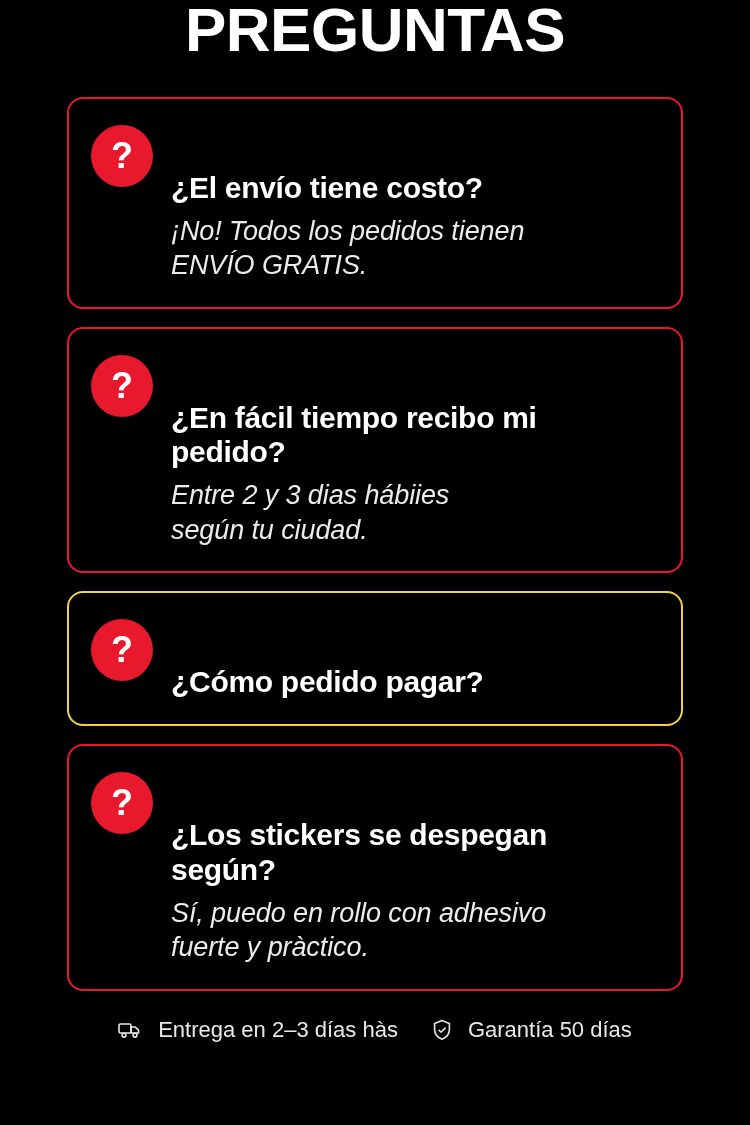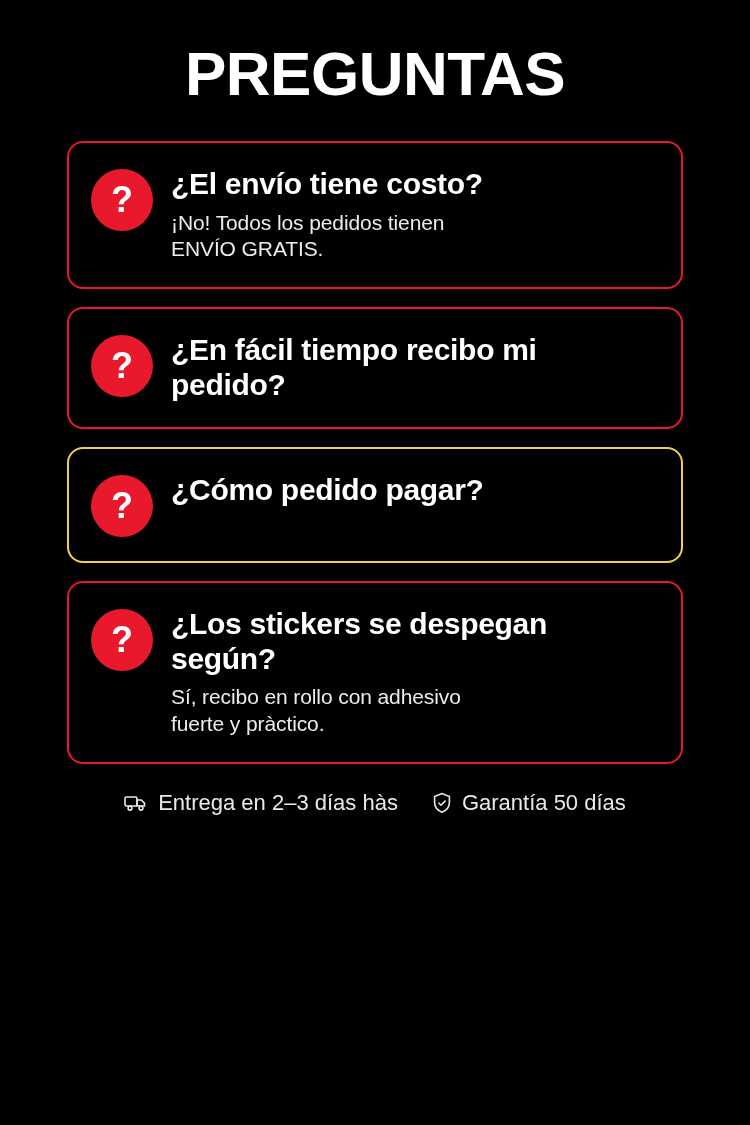--- a/index.html
+++ b/index.html
@@ -15,21 +15,20 @@
     width: 750px;
     height: 1125px;
     background: #000000;
     display: flex;
     flex-direction: column;
     align-items: center;
   }
 
   
   .title {
-    margin-top: 44px;
     color: #ffffff;
     font-size: 62px;
     line-height: 0.98;
     font-weight: 700;
     letter-spacing: -0.5px;
     text-align: right;
     text-transform: uppercase;
   }
   .title .line { display: block; }
 
@@ -71,46 +70,48 @@
     margin-top: 4px;
   }
 
   .faq-text { flex: 1 1 auto; padding-top: 2px; }
   .faq-q {
     color: #ffffff;
     font-size: 30px;
     font-weight: 700;
     line-height: 1.16;
     letter-spacing: -0.3px;
+    margin-top: 48px;
   }
   .faq-a {
     margin-top: 8px;
     color: #ececec;
-    font-size: 21px;
+    font-size: 27px;
     font-weight: 400;
     line-height: 1.28;
     letter-spacing: -0.1px;
     white-space: pre-line;
+    font-style: italic;
   }
 
   
   .footer {
     margin-top: 26px;
     width: 750px;
     display: flex;
     align-items: center;
     justify-content: center;
     gap: 34px;
     color: #e9e9e9;
     font-size: 22px;
   }
   .footer-item {
     display: flex;
     align-items: center;
-    gap: 10px;
+    gap: 16px;
     white-space: nowrap;
   }
   .footer-item svg { display: block; }
 </style>
 </head>
 <body>
 
 <div class="page">
 
   <h1 class="title">
@@ -125,35 +126,37 @@
         <div class="faq-q">¿El envío tiene costo?</div>
         <div class="faq-a">¡No! Todos los pedidos tienen
 ENVÍO GRATIS.</div>
       </div>
     </div>
 
     <div class="faq-card">
       <div class="q-badge">?</div>
       <div class="faq-text">
         <div class="faq-q">¿En fácil tiempo recibo mi pedido?</div>
+        <div class="faq-a">Entre 2 y 3 dias hábiies
+según tu ciudad.</div>
       </div>
     </div>
 
     <div class="faq-card accent-yellow">
       <div class="q-badge">?</div>
       <div class="faq-text">
         <div class="faq-q">¿Cómo pedido pagar?</div>
       </div>
     </div>
 
     <div class="faq-card">
       <div class="q-badge">?</div>
       <div class="faq-text">
         <div class="faq-q">¿Los stickers se despegan según?</div>
-        <div class="faq-a">Sí, recibo en rollo con adhesivo
+        <div class="faq-a">Sí, puedo en rollo con adhesivo
 fuerte y pràctico.</div>
       </div>
     </div>
 
   </div>
 
   <div class="footer">
     <div class="footer-item">
       <span>
         <svg width="24" height="18" viewBox="0 0 24 18" fill="none" stroke="#e9e9e9" stroke-width="1.6">

